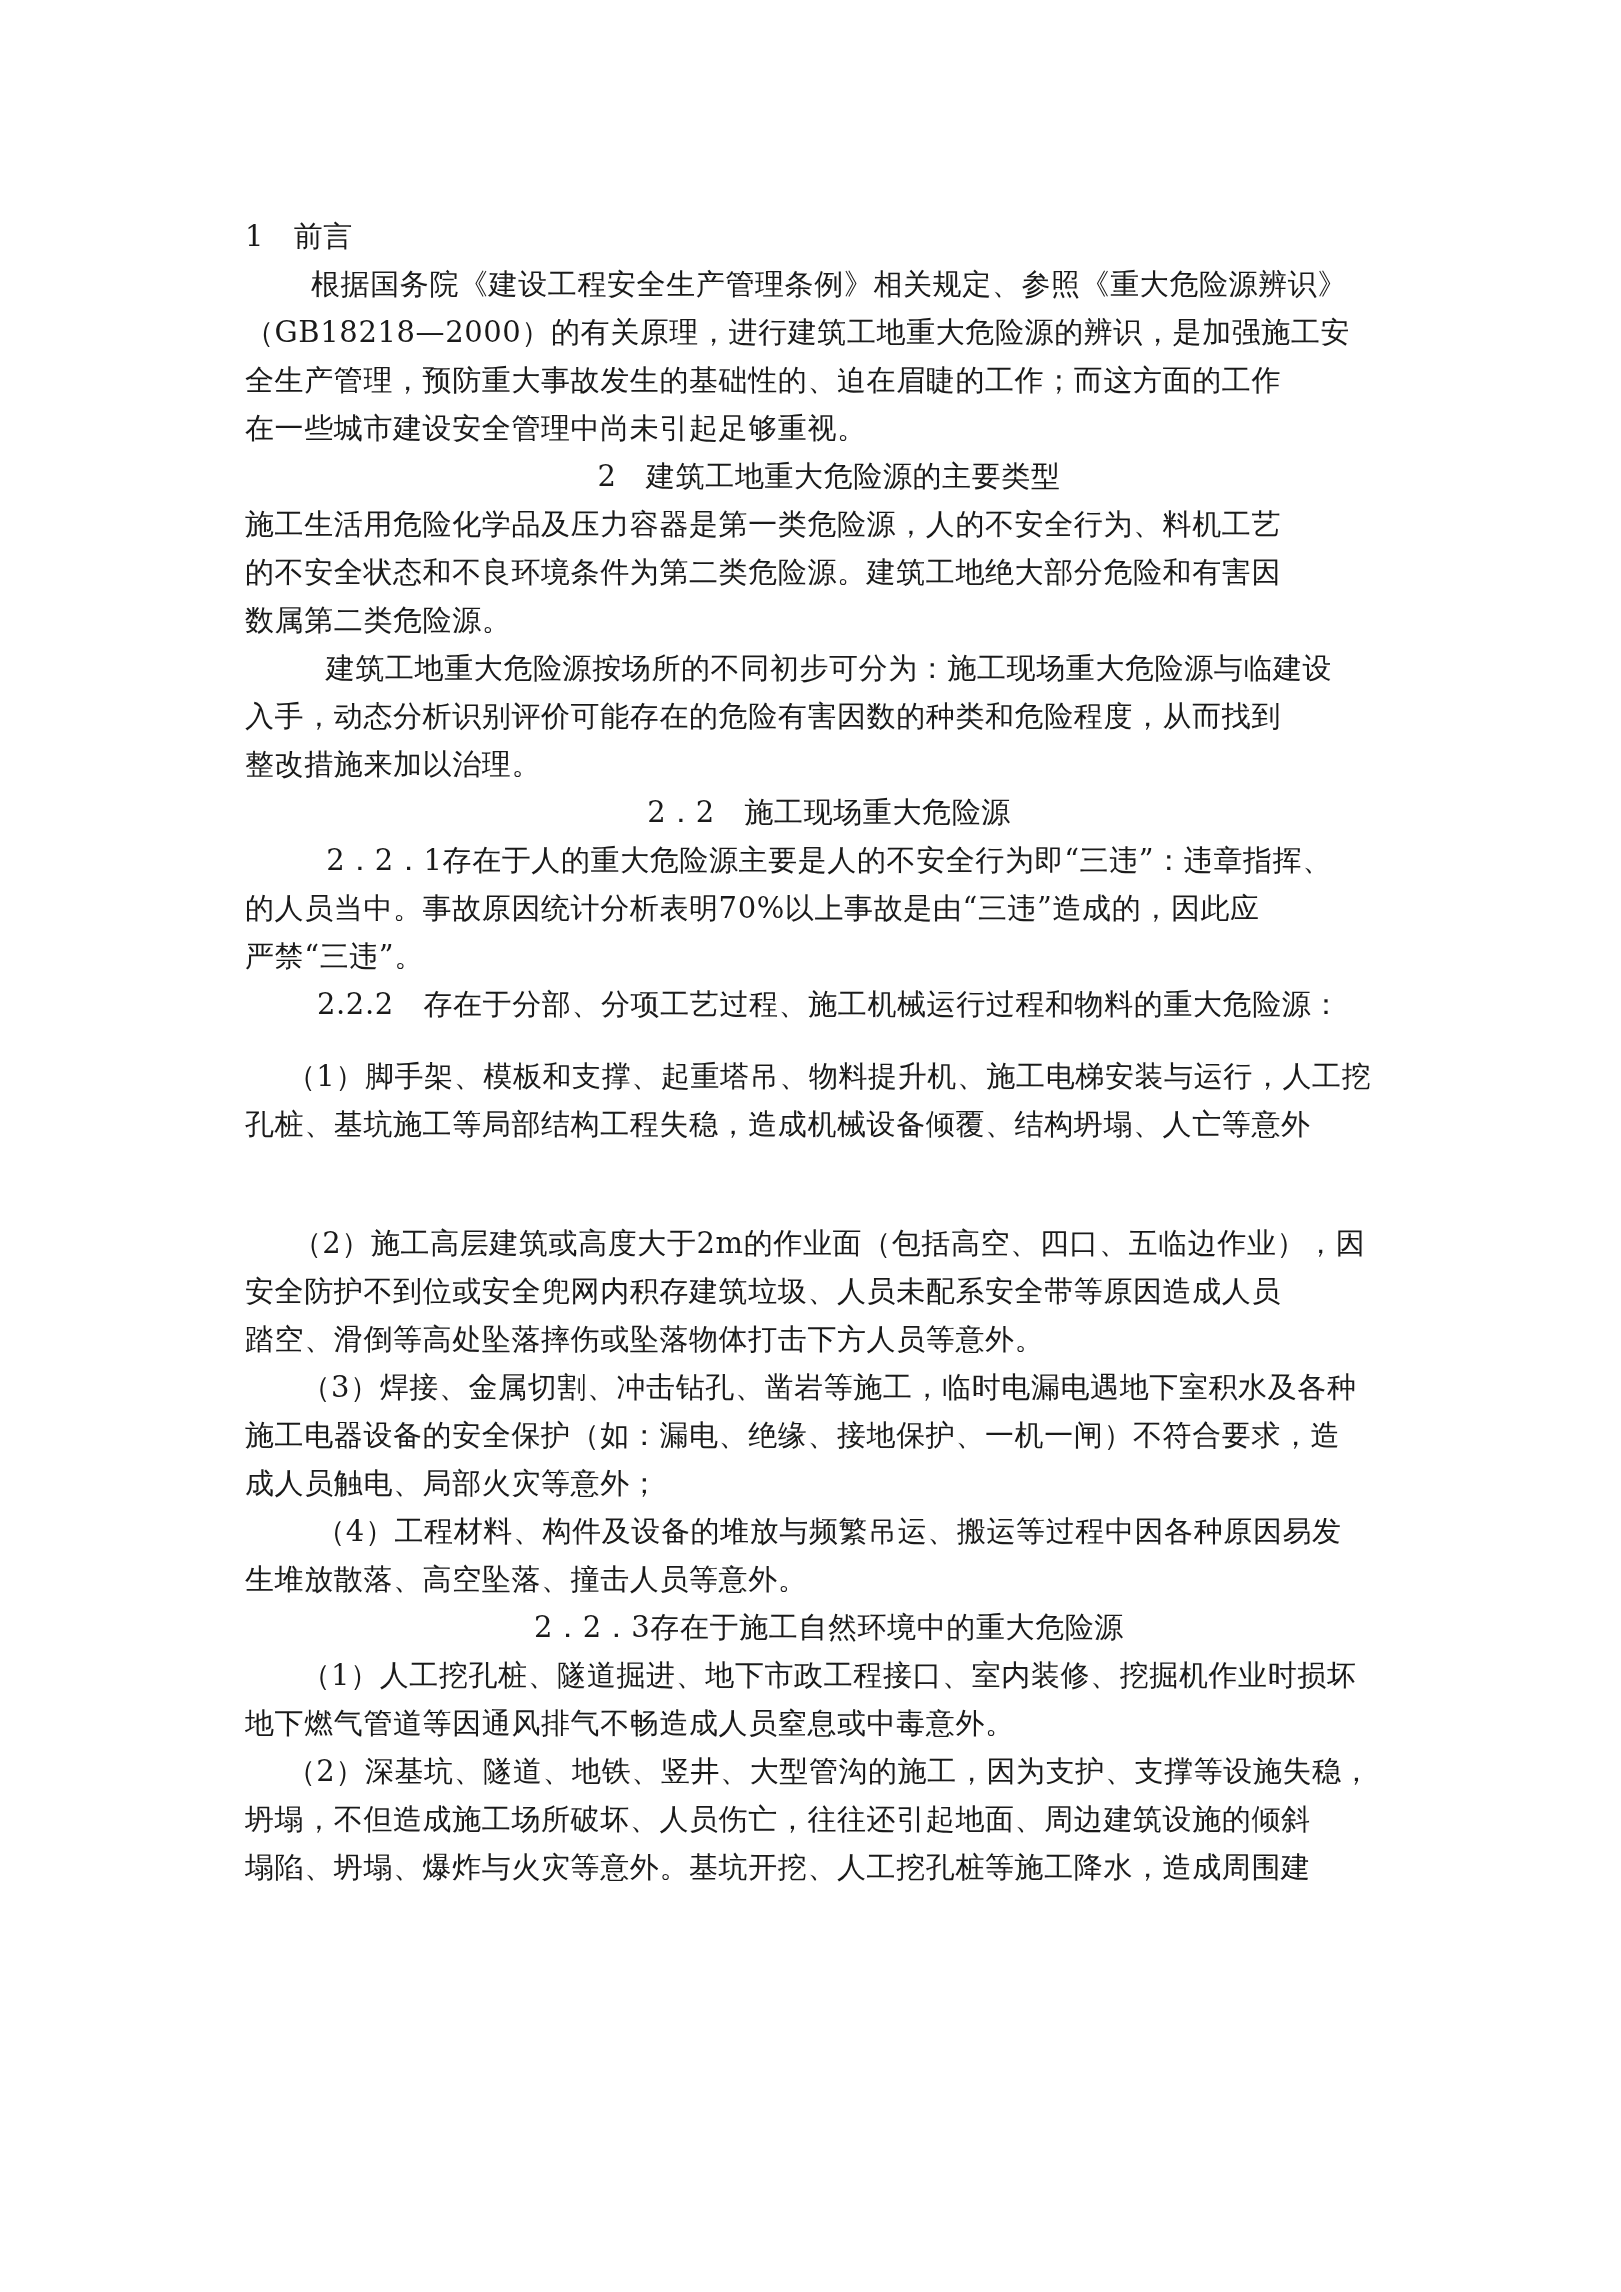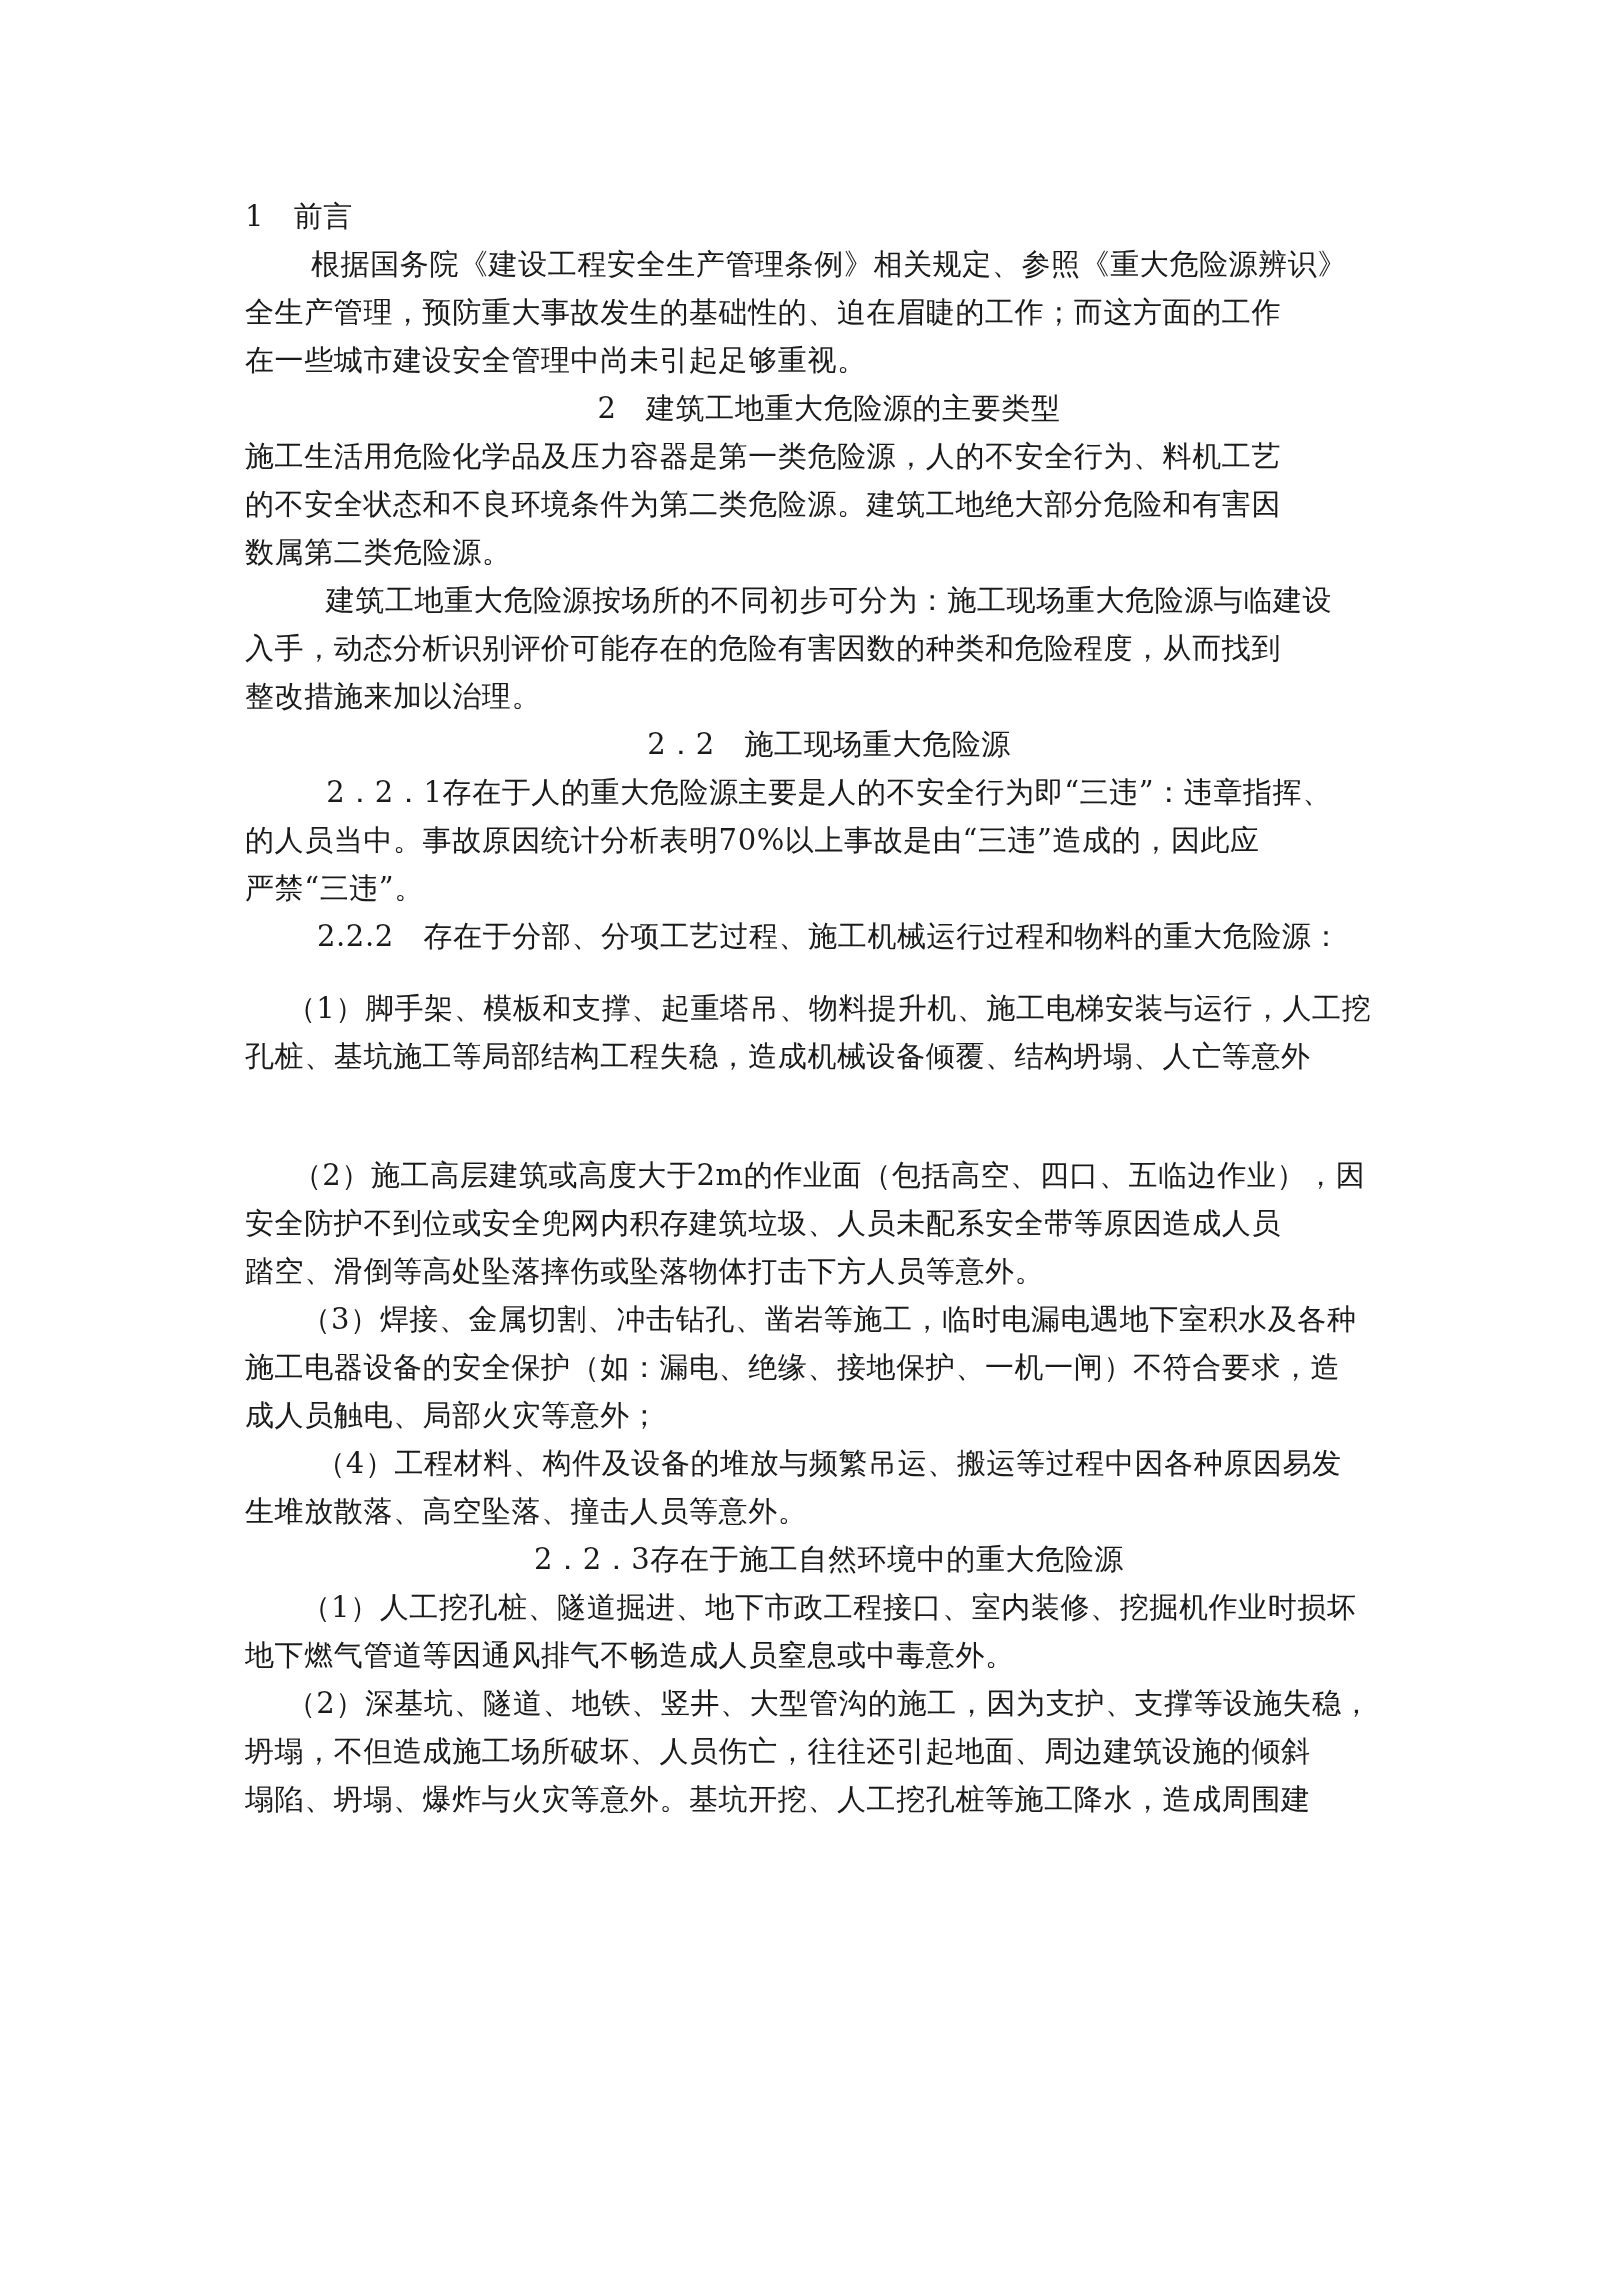--- a/index.html
+++ b/index.html
@@ -11,41 +11,42 @@
     width: 1621px;
     height: 2293px;
     position: relative;
     overflow: hidden;
     font-family: "DejaVu Serif", "Liberation Serif", serif;
     color: #1a1a1a;
   }
   .page {
     position: absolute;
     left: 245px;
-    top: 192px;
+    top: 212px;
     width: 1137px;
   }
   .line {
     font-size: 29px;
     line-height: 48px;
     height: 48px;
     white-space: nowrap;
     letter-spacing: 0.6px;
   }
   .indent { padding-left: 31px; text-align: center; }
   .gap-small { height: 23.5px; }
   .gap-large { height: 71px; }
 </style>
 </head>
 <body>
 
 <div class="page">
 
   <div class="line">1　前言</div>
   <div class="line indent">根据国务院《建设工程安全生产管理条例》相关规定、参照《重大危险源辨识》</div>
+  <div class="line">（GB18218—2000）的有关原理，进行建筑工地重大危险源的辨识，是加强施工安</div>
   <div class="line">全生产管理，预防重大事故发生的基础性的、迫在眉睫的工作；而这方面的工作</div>
   <div class="line">在一些城市建设安全管理中尚未引起足够重视。</div>
 
   <div class="line indent">2　建筑工地重大危险源的主要类型</div>
 
   <div class="line">施工生活用危险化学品及压力容器是第一类危险源，人的不安全行为、料机工艺</div>
   <div class="line">的不安全状态和不良环境条件为第二类危险源。建筑工地绝大部分危险和有害因</div>
   <div class="line">数属第二类危险源。</div>
   <div class="line indent">建筑工地重大危险源按场所的不同初步可分为：施工现场重大危险源与临建设</div>
   <div class="line">入手，动态分析识别评价可能存在的危险有害因数的种类和危险程度，从而找到</div>

